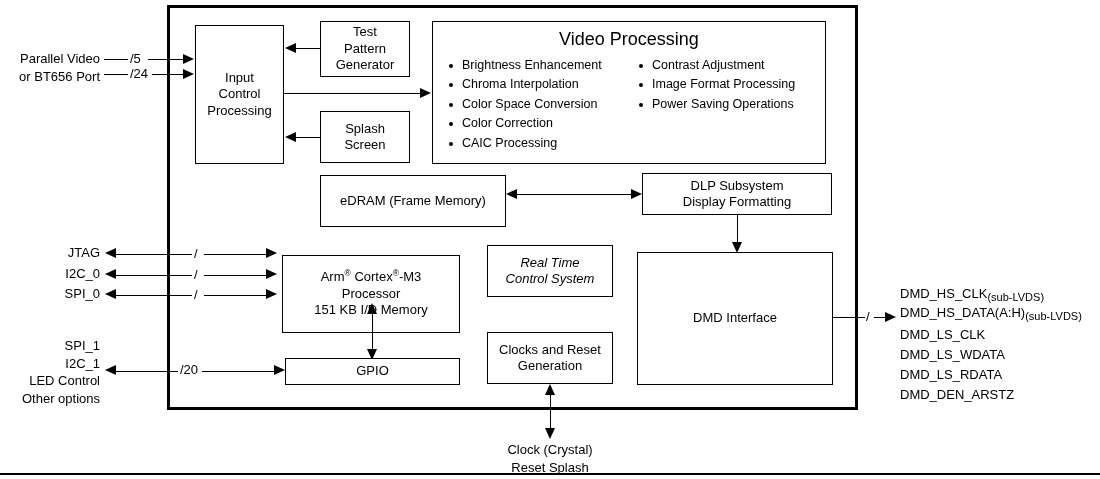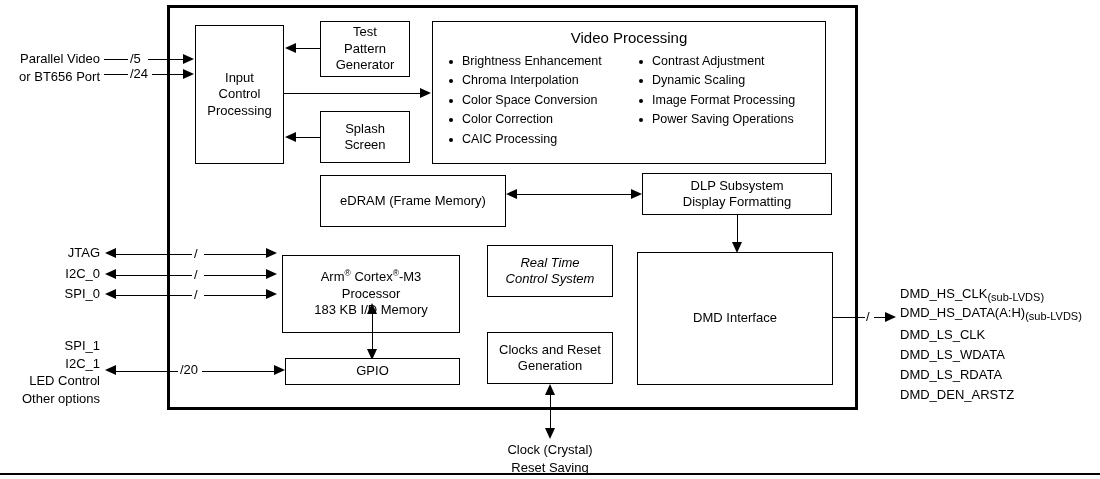--- a/index.html
+++ b/index.html
@@ -29,21 +29,21 @@
     font-size:13px;line-height:1.26;
     padding:2px 4px;
   }
   .block .inner{width:100%;}
 
   
   .vp{
     border:1.6px solid #000;background:#fff;
     display:block;padding:6px 0 0 0;
   }
-  .vp-title{text-align:center;font-size:15px;margin:1px 0 6px 0;}
+  .vp-title{text-align:center;font-size:18px;margin:1px 0 6px 0;}
   .vp-cols{display:flex;padding:0 12px 0 14px;gap:14px;}
   .vp-col{flex:1;}
   .vp-col ul{list-style:none;margin:0;padding:0;}
   .vp-col li{
     font-size:12.5px;line-height:1.55;position:relative;padding-left:15px;white-space:nowrap;
   }
   .vp-col li:before{
     content:"";position:absolute;left:2px;top:8px;
     width:4px;height:4px;border-radius:50%;background:#000;
   }
@@ -132,21 +132,20 @@
           <li>Brightness Enhancement</li>
           <li>Chroma Interpolation</li>
           <li>Color Space Conversion</li>
           <li>Color Correction</li>
           <li>CAIC Processing</li>
         </ul>
       </div>
       <div class="vp-col">
         <ul>
           <li>Contrast Adjustment</li>
-          <li>Dynamic Scaling</li>
           <li>Image Format Processing</li>
           <li>Power Saving Operations</li>
         </ul>
       </div>
     </div>
   </div>
 
   <div class="abs block" style="left:320px;top:175px;width:186px;height:52px;">
     <div class="inner">
       <div>eDRAM (Frame Memory)</div>
@@ -188,21 +187,21 @@
   <div class="slash" style="left:194px;top:288px;">/</div>
   <div class="hline" style="left:204px;top:294.5px;width:62px;"></div>
   <div class="arrow right" style="left:266px;top:289px;"></div>
 
   <div class="abs block" style="left:282px;top:228px;width:178px;height:78px;margin-top:27px;">
     <div class="inner">
       <div>
         <span>Arm</span><span class="sup">®</span><span> Cortex</span><span class="sup">®</span><span>-M3</span>
       </div>
       <div>Processor</div>
-      <div>183 KB I/D Memory</div>
+      <div>151 KB I/D Memory</div>
     </div>
   </div>
 
   <div class="vline thin" style="left:372px;top:313px;height:38px;"></div>
   <div class="arrow up" style="left:366.5px;top:303px;"></div>
   <div class="arrow down" style="left:366.5px;top:349px;"></div>
 
   <div class="lbl r" style="left:0px;top:337px;width:100px;">
     <div>SPI_1</div>
     <div>I2C_1</div>
@@ -235,21 +234,21 @@
       <div>Generation</div>
     </div>
   </div>
 
   <div class="vline thin" style="left:550px;top:393px;height:37px;"></div>
   <div class="arrow up" style="left:544.5px;top:384px;"></div>
   <div class="arrow down" style="left:544.5px;top:428px;"></div>
 
   <div class="lbl c" style="left:460px;top:441px;width:180px;">
     <div>Clock (Crystal)</div>
-    <div>Reset Saving</div>
+    <div>Reset Splash</div>
   </div>
 
   <div class="abs block" style="left:637px;top:252px;width:196px;height:133px;">
     <div class="inner">
       <div>DMD Interface</div>
     </div>
   </div>
 
   <div class="hline" style="left:833px;top:317px;width:32px;"></div>
   <div class="slash" style="left:866px;top:310px;">/</div>

